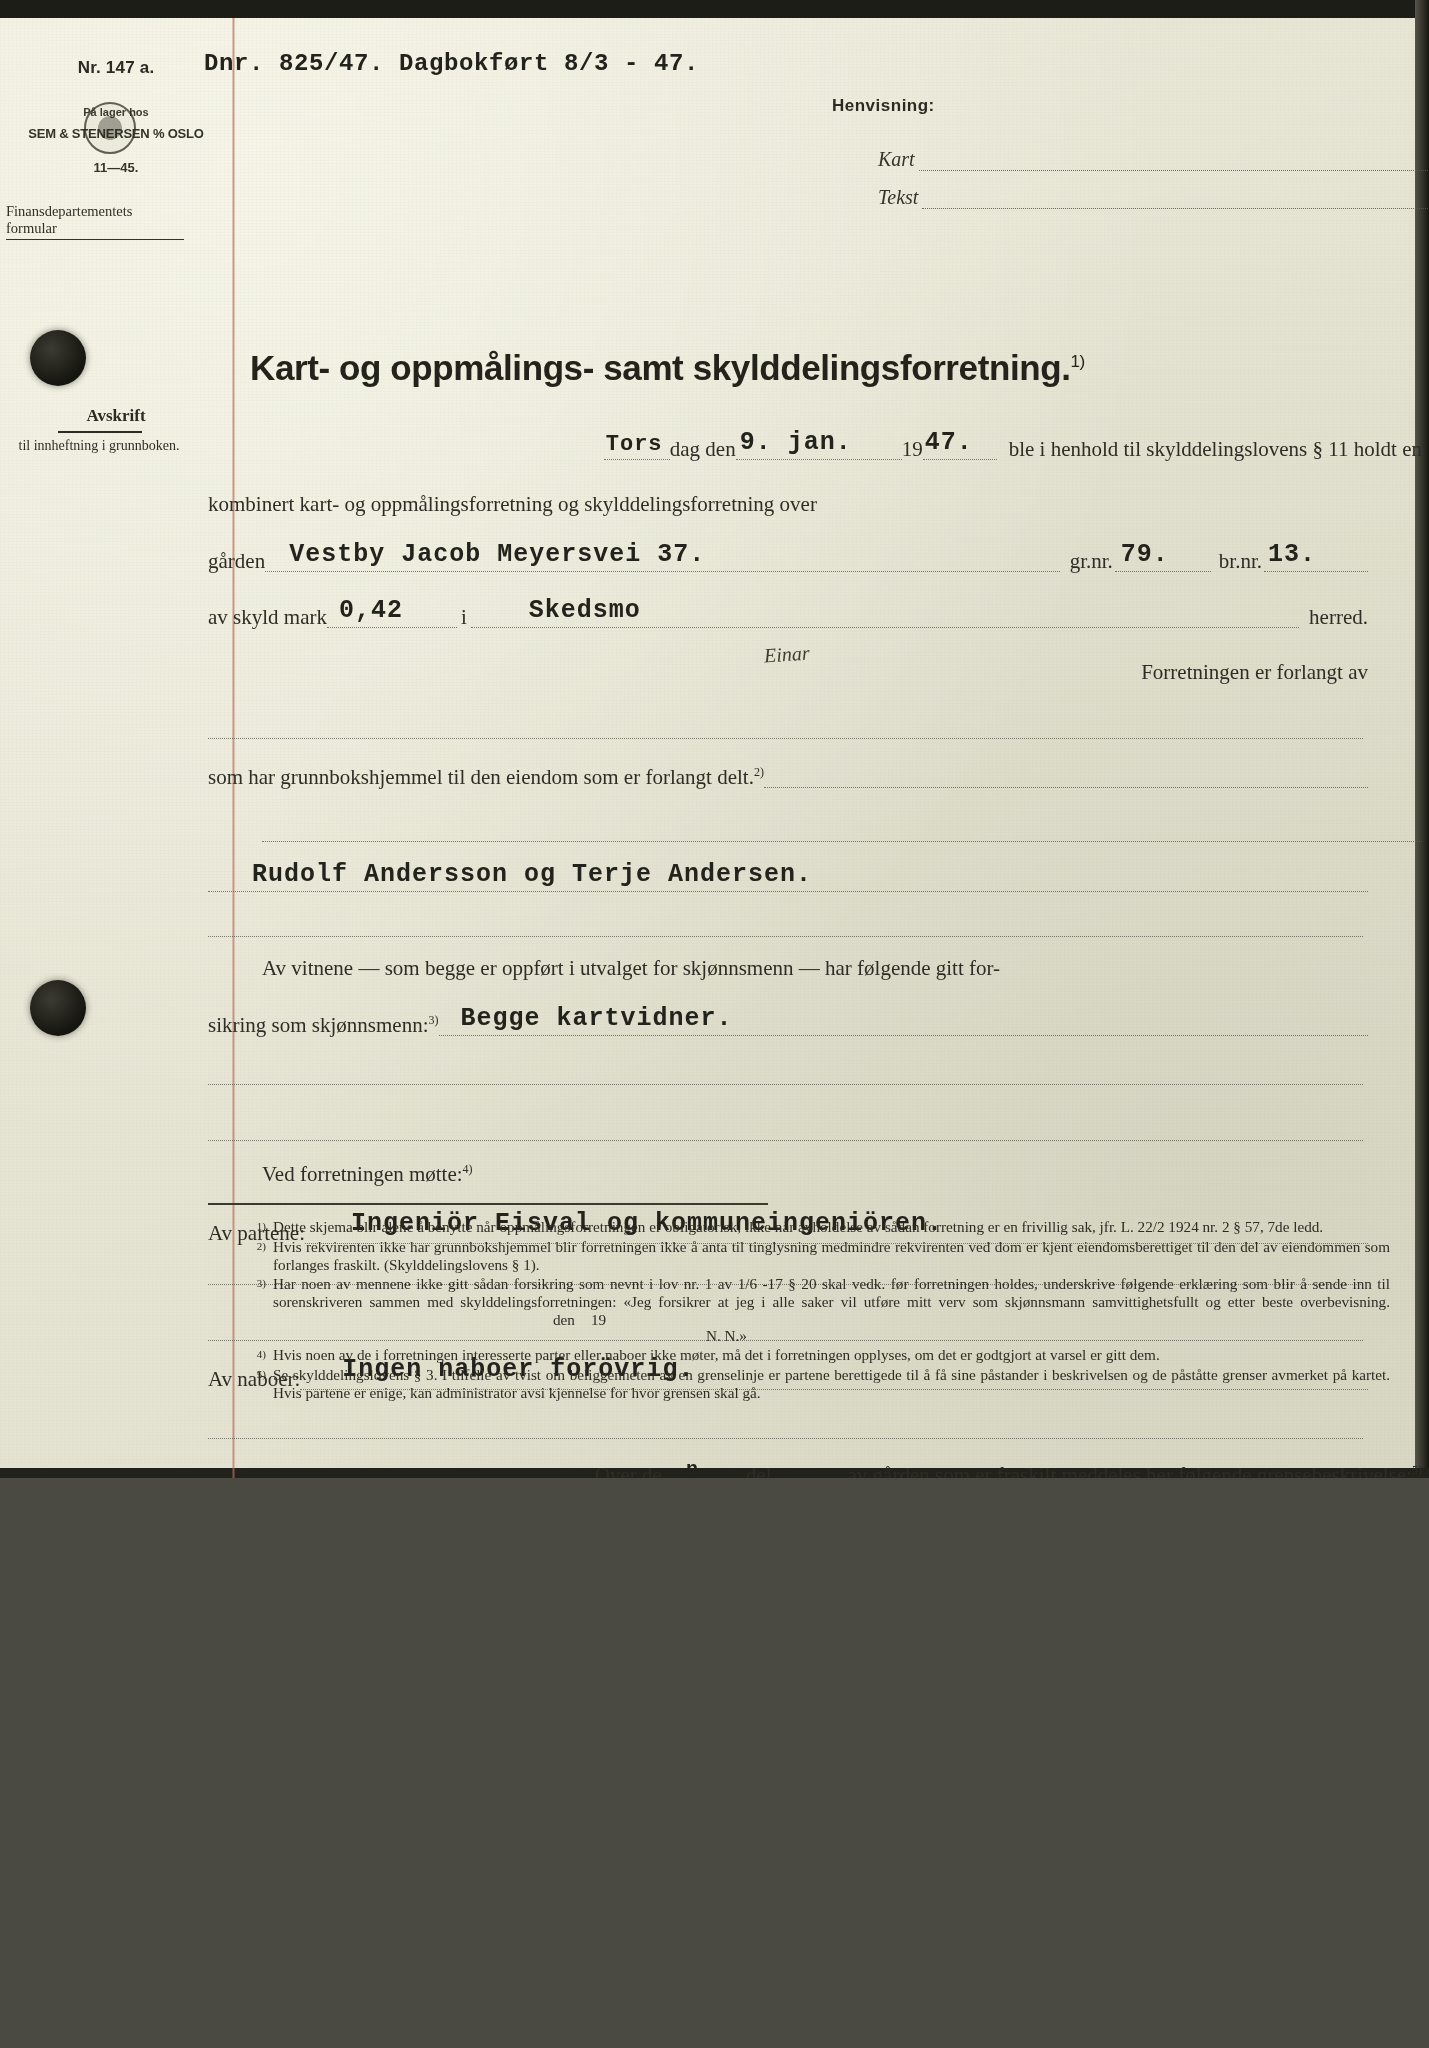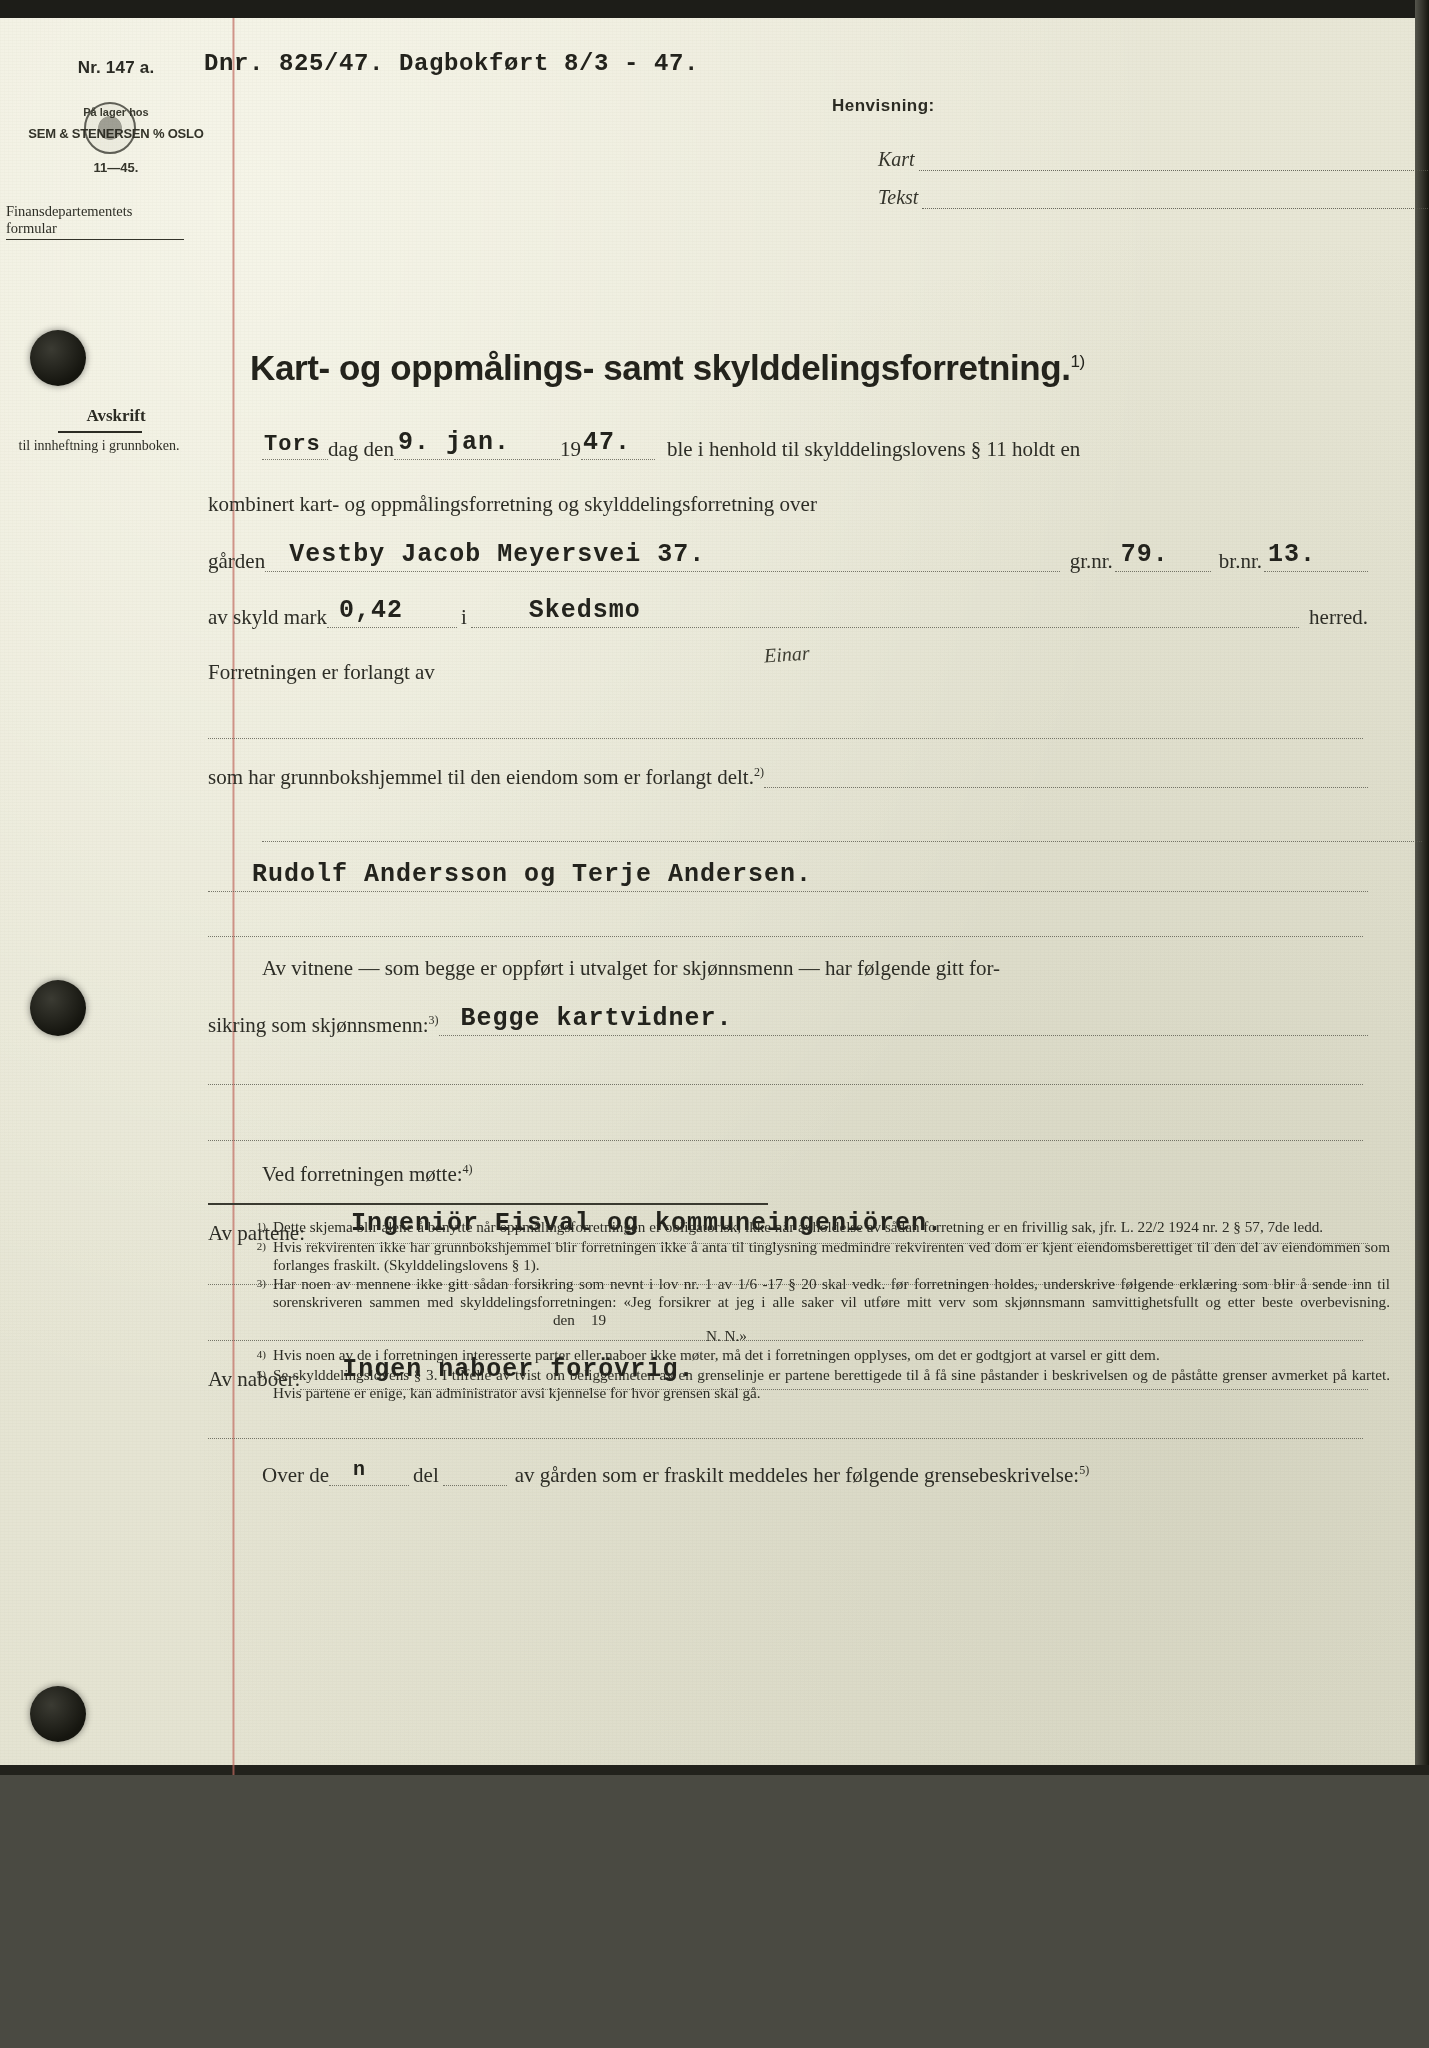--- a/index.html
+++ b/index.html
@@ -1,18 +1,18 @@
 <!DOCTYPE html>
 <html><head>
 <meta charset="utf-8">
 <style>
   html,body{margin:0;padding:0;background:#4a4a42;}
   #page{
     position:relative;
-    width:1429px;height:1775px;
+    width:1429px;height:1478px;
     background:#e8e8d8;
     font-family:"Liberation Serif",serif;
     color:#2a2a26;
     overflow:hidden;
   }
   
   #paper-tint{
     position:absolute;inset:0;
     background:
       radial-gradient(ellipse at 18% 12%, rgba(255,255,245,.55), rgba(0,0,0,0) 55%),
@@ -109,21 +109,21 @@
   
   #doc-title{
     position:absolute;left:18px;top:330px;width:1130px;
     font-family:"Liberation Sans",sans-serif;
     font-weight:bold;font-size:35px;letter-spacing:-.4px;color:#23231c;
   }
   #doc-title sup{font-size:17px;font-weight:normal;}
 
   
   #form-block{position:absolute;left:-24px;top:420px;width:1180px;font-size:21px;line-height:1;}
-  .frow{position:absolute;left:0;width:1160px;display:flex;align-items:flex-end;}
+  .frow{position:absolute;left:0;width:1160px;display:flex;align-items:flex-end;justify-content:flex-end;}
   .ftxt{white-space:nowrap;color:#2d2d26;}
   .fill{position:relative;flex:1;height:22px;}
   .fill::after{
     content:"";position:absolute;left:0;right:0;bottom:0;
     border-bottom:1.5px dotted #5a5a4e;opacity:.8;
   }
   .fill.fixed{flex:none;}
   .handwrit{
     position:absolute;bottom:5px;left:10px;white-space:nowrap;
     font-family:"Liberation Mono",monospace;font-weight:bold;font-size:22px;

